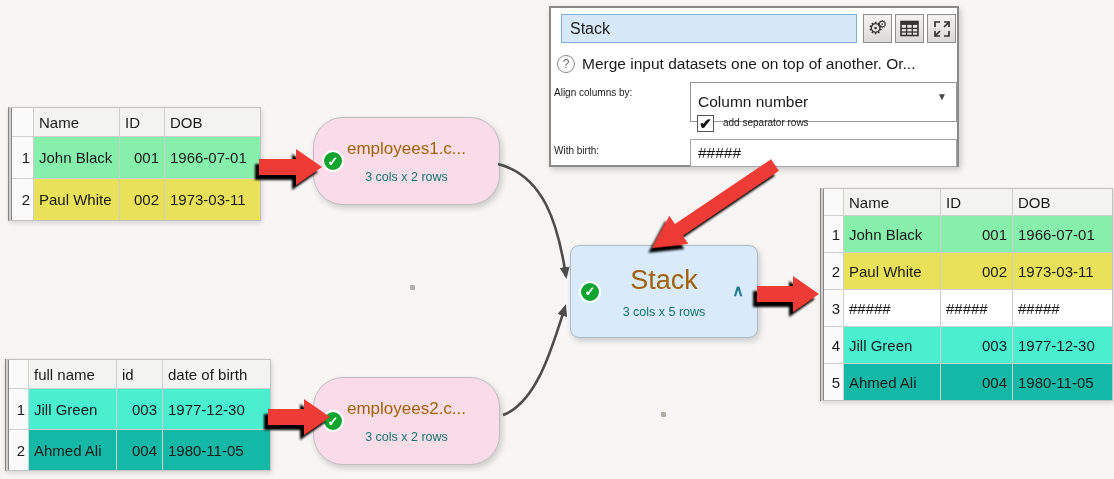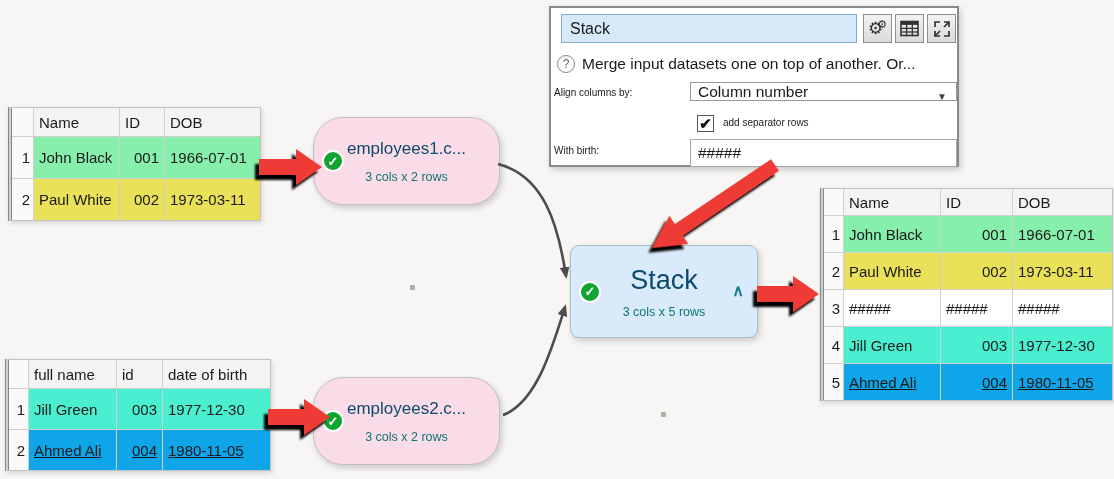--- a/index.html
+++ b/index.html
@@ -10,30 +10,30 @@
   
   .tbl{position:absolute;display:grid;gap:1px;background:#cfcfcf;
        border:1px solid #c2c2c2;border-left:4px double #858585;
        box-shadow:1px 2px 5px rgba(0,0,0,.14);z-index:1;}
   .cell{display:flex;align-items:center;padding:0 5px;font-size:15px;
         background:#fff;white-space:nowrap;overflow:hidden;text-align:right;}
   .th{background:#f3f3f1;}
   .num{justify-content:flex-end;padding:0 3px;background:#fafafa;}
   .ra{justify-content:flex-end;}
   .y1{background:#86efac;} .y2{background:#e9e15a;}
-  .g1{background:#49efcf;} .g2{background:#0ea5e9;text-decoration:underline;}
+  .g1{background:#49efcf;} .g2{background:#14b8a6;}
   #tbl-in1{left:8px;top:107px;grid-template-columns:21px 85px 44px 95px;grid-template-rows:28px 41px 41px;}
   #tbl-in2{left:5px;top:359px;grid-template-columns:19px 87px 45px 107px;grid-template-rows:28px 40px 40px;}
   #tbl-out{left:820px;top:188px;grid-template-columns:19px 96px 71px 99px;grid-template-rows:26px 36px 36px 36px 36px 36px;}
 
   
   .node{position:absolute;display:flex;flex-direction:column;align-items:center;
         justify-content:center;gap:11px;border:1px solid #c3bdc0;
         box-shadow:2px 3px 6px rgba(0,0,0,.18);z-index:2;}
-  .node .ttl{font-size:17px;color:#0c4a6e;}
+  .node .ttl{font-size:17px;color:#a16207;}
   .node .sub{font-size:12.5px;color:#0f766e;}
   .pink{background:#fadce9;border-radius:30px;}
   #node-in1{left:313px;top:117px;width:187px;height:88px;}
   #node-in2{left:313px;top:377px;width:187px;height:88px;}
   #node-stack{left:570px;top:245px;width:188px;height:93px;background:#d9ebfa;
               border-radius:9px;border-color:#a8bccb;gap:9px;}
   #node-stack .ttl{font-size:27px;}
   .badge{position:absolute;left:8px;top:50%;transform:translateY(-50%);
          width:22px;height:22px;border-radius:50%;background:#10a52e;
          border:2px solid #fff;color:#fff;font-size:13px;font-weight:bold;
@@ -53,21 +53,21 @@
   .gear-big{font-size:17px;line-height:1;} 
   .gear-small{font-size:11px;line-height:1;margin:-9px 0 0 -6px;}
   .p-help{position:absolute;left:6px;top:47px;display:flex;align-items:center;gap:7px;
           font-size:15.5px;white-space:nowrap;}
   .q{width:18px;height:18px;border-radius:50%;border:1.4px solid #888;color:#666;
      font-size:12px;display:flex;align-items:center;justify-content:center;flex:none;}
   .p-label{position:absolute;font-size:10px;}
   #lbl-align{left:3px;top:79px;}
   #lbl-chk{left:172px;top:109px;}
   #lbl-with{left:3px;top:137px;}
-  .dropdown{position:absolute;left:139px;top:74px;width:267px;height:19px;background:#fff;
+  .dropdown{position:absolute;left:139px;top:74px;width:267px;height:40px;background:#fff;
             border:1px solid #999;font-size:15.5px;display:flex;align-items:center;
             padding:0 24px 0 7px;}
   .dd-arrow{position:absolute;right:9px;top:9px;font-size:10px;color:#444;line-height:1;}
   .chk{position:absolute;left:146px;top:107px;width:17px;height:17px;border:1.6px solid #555;
        background:#fff;display:flex;align-items:center;justify-content:center;
        font-size:15px;font-weight:bold;color:#111;}
   .tinput{position:absolute;left:139px;top:131px;width:267px;height:28px;background:#fff;
           border:1px solid #a6a6a6;font-size:15.5px;display:flex;align-items:center;padding:0 7px;}
 
   

